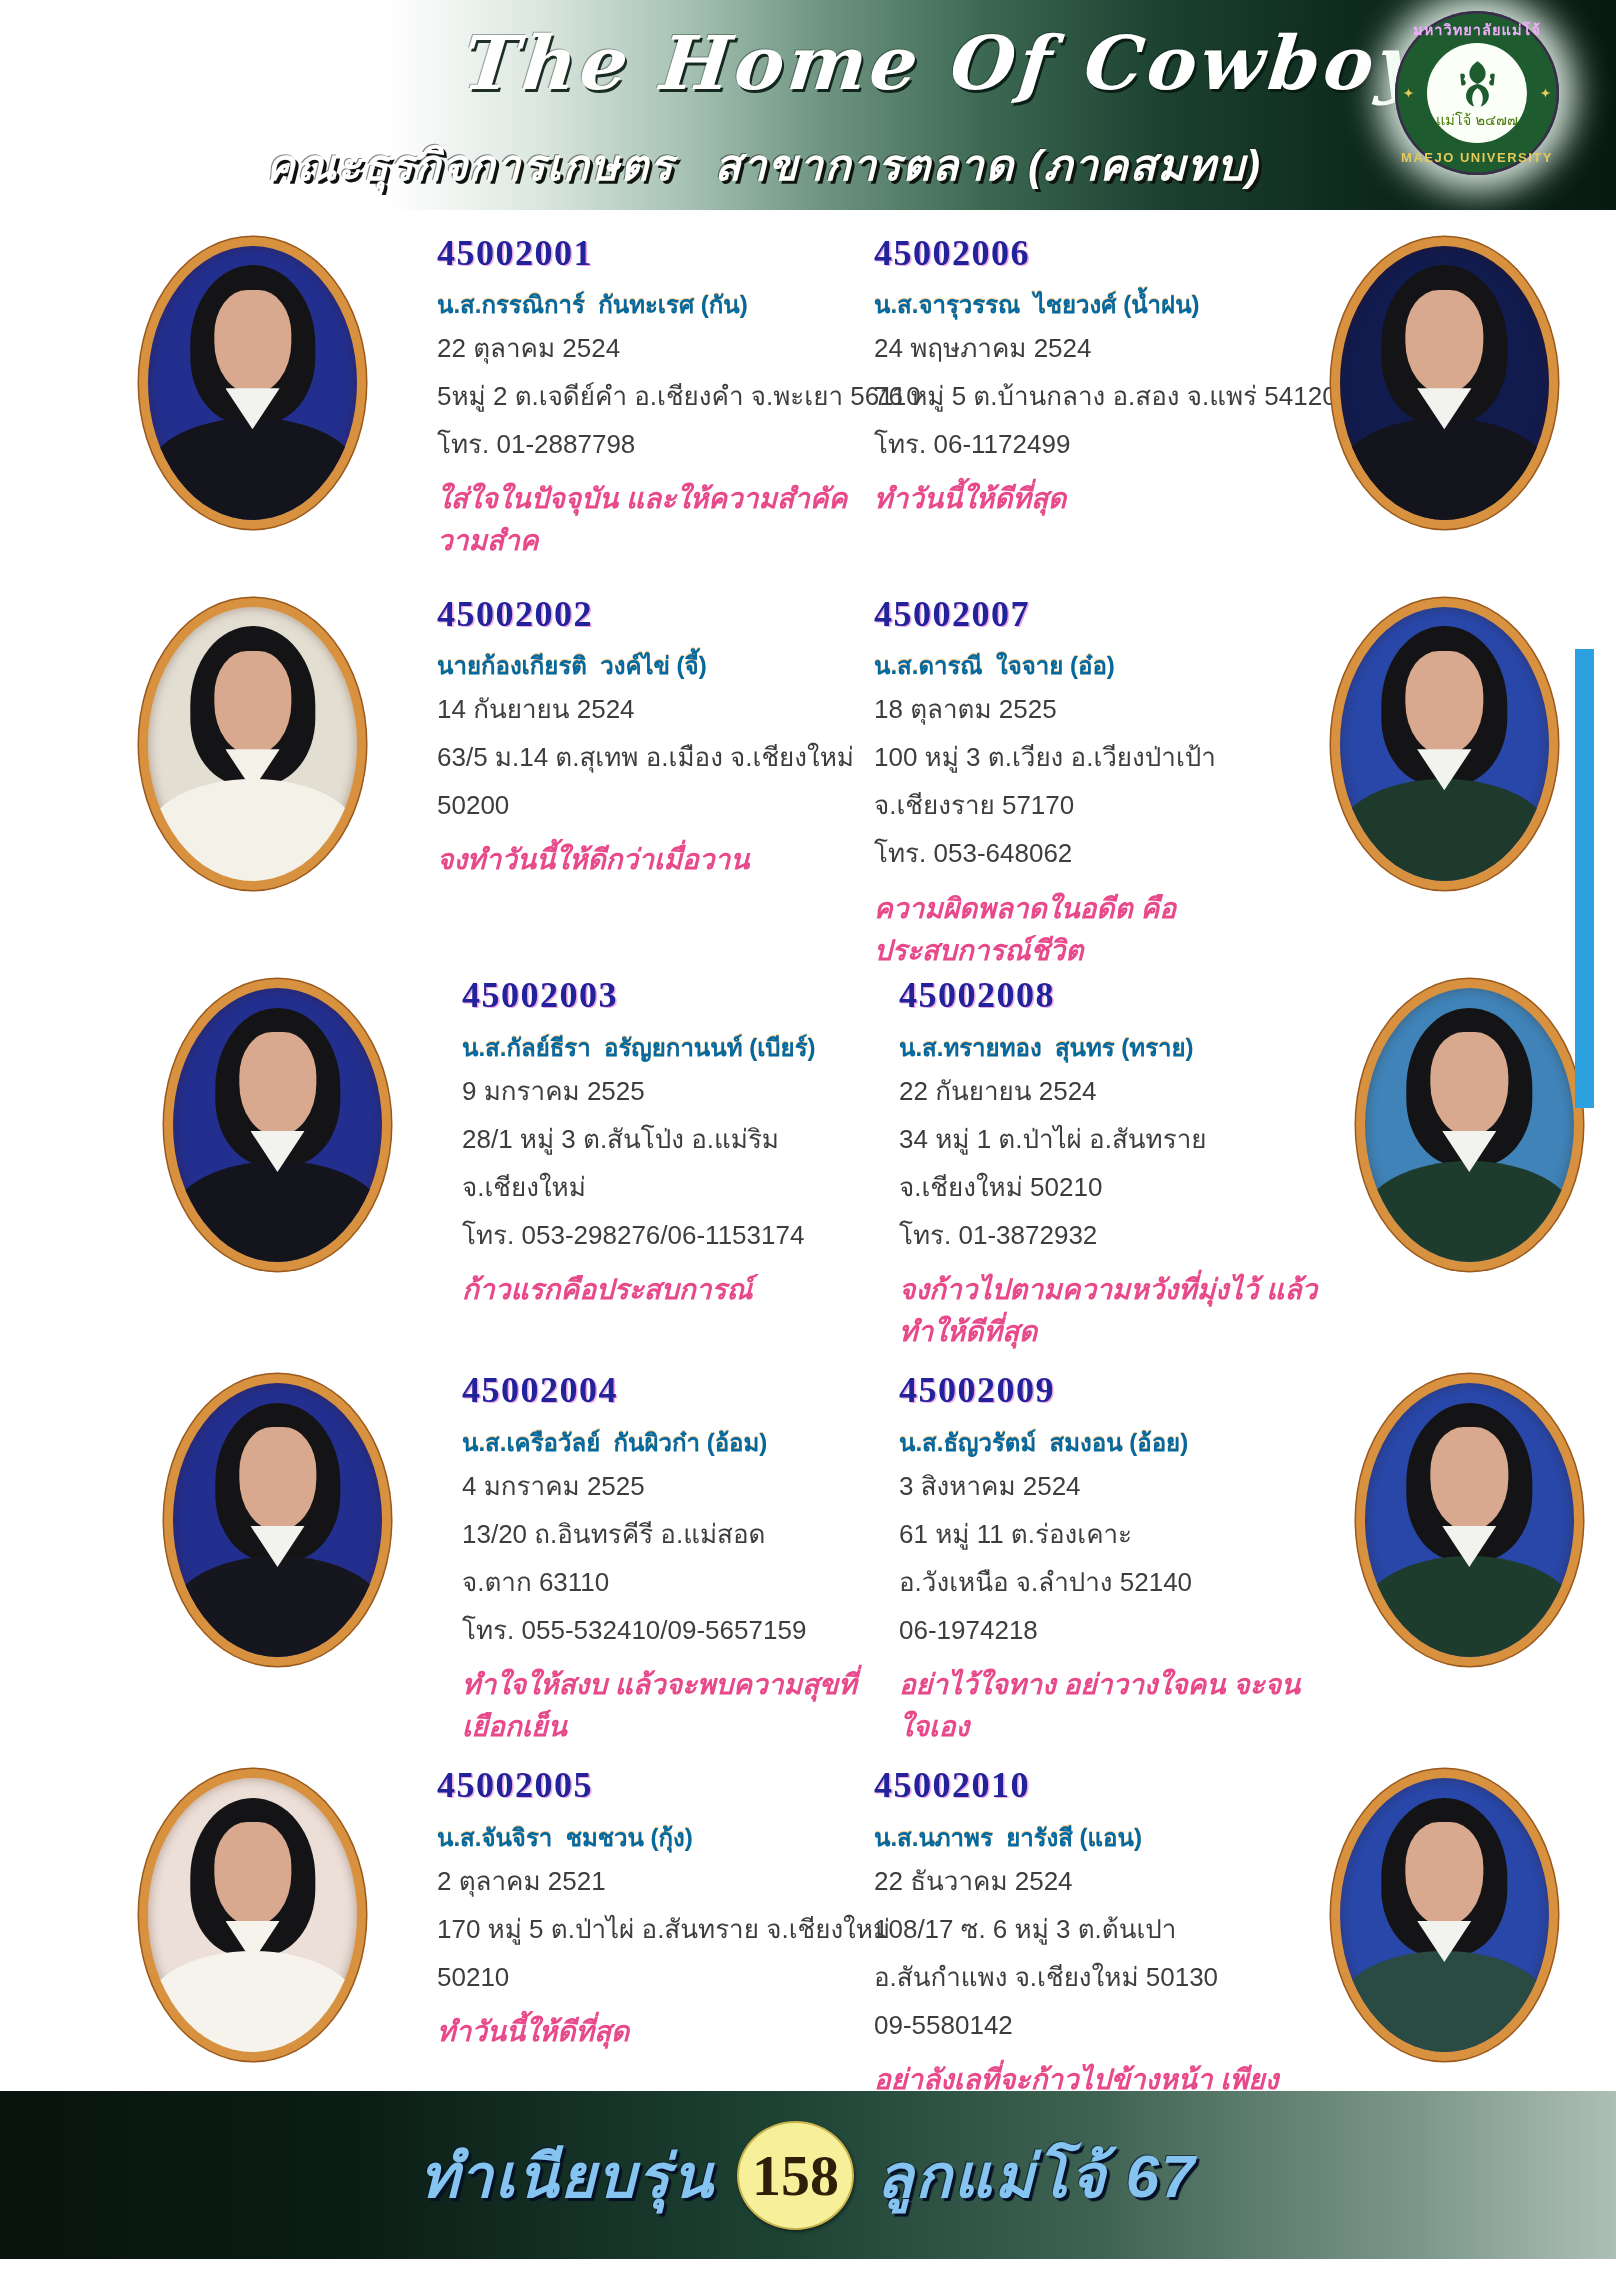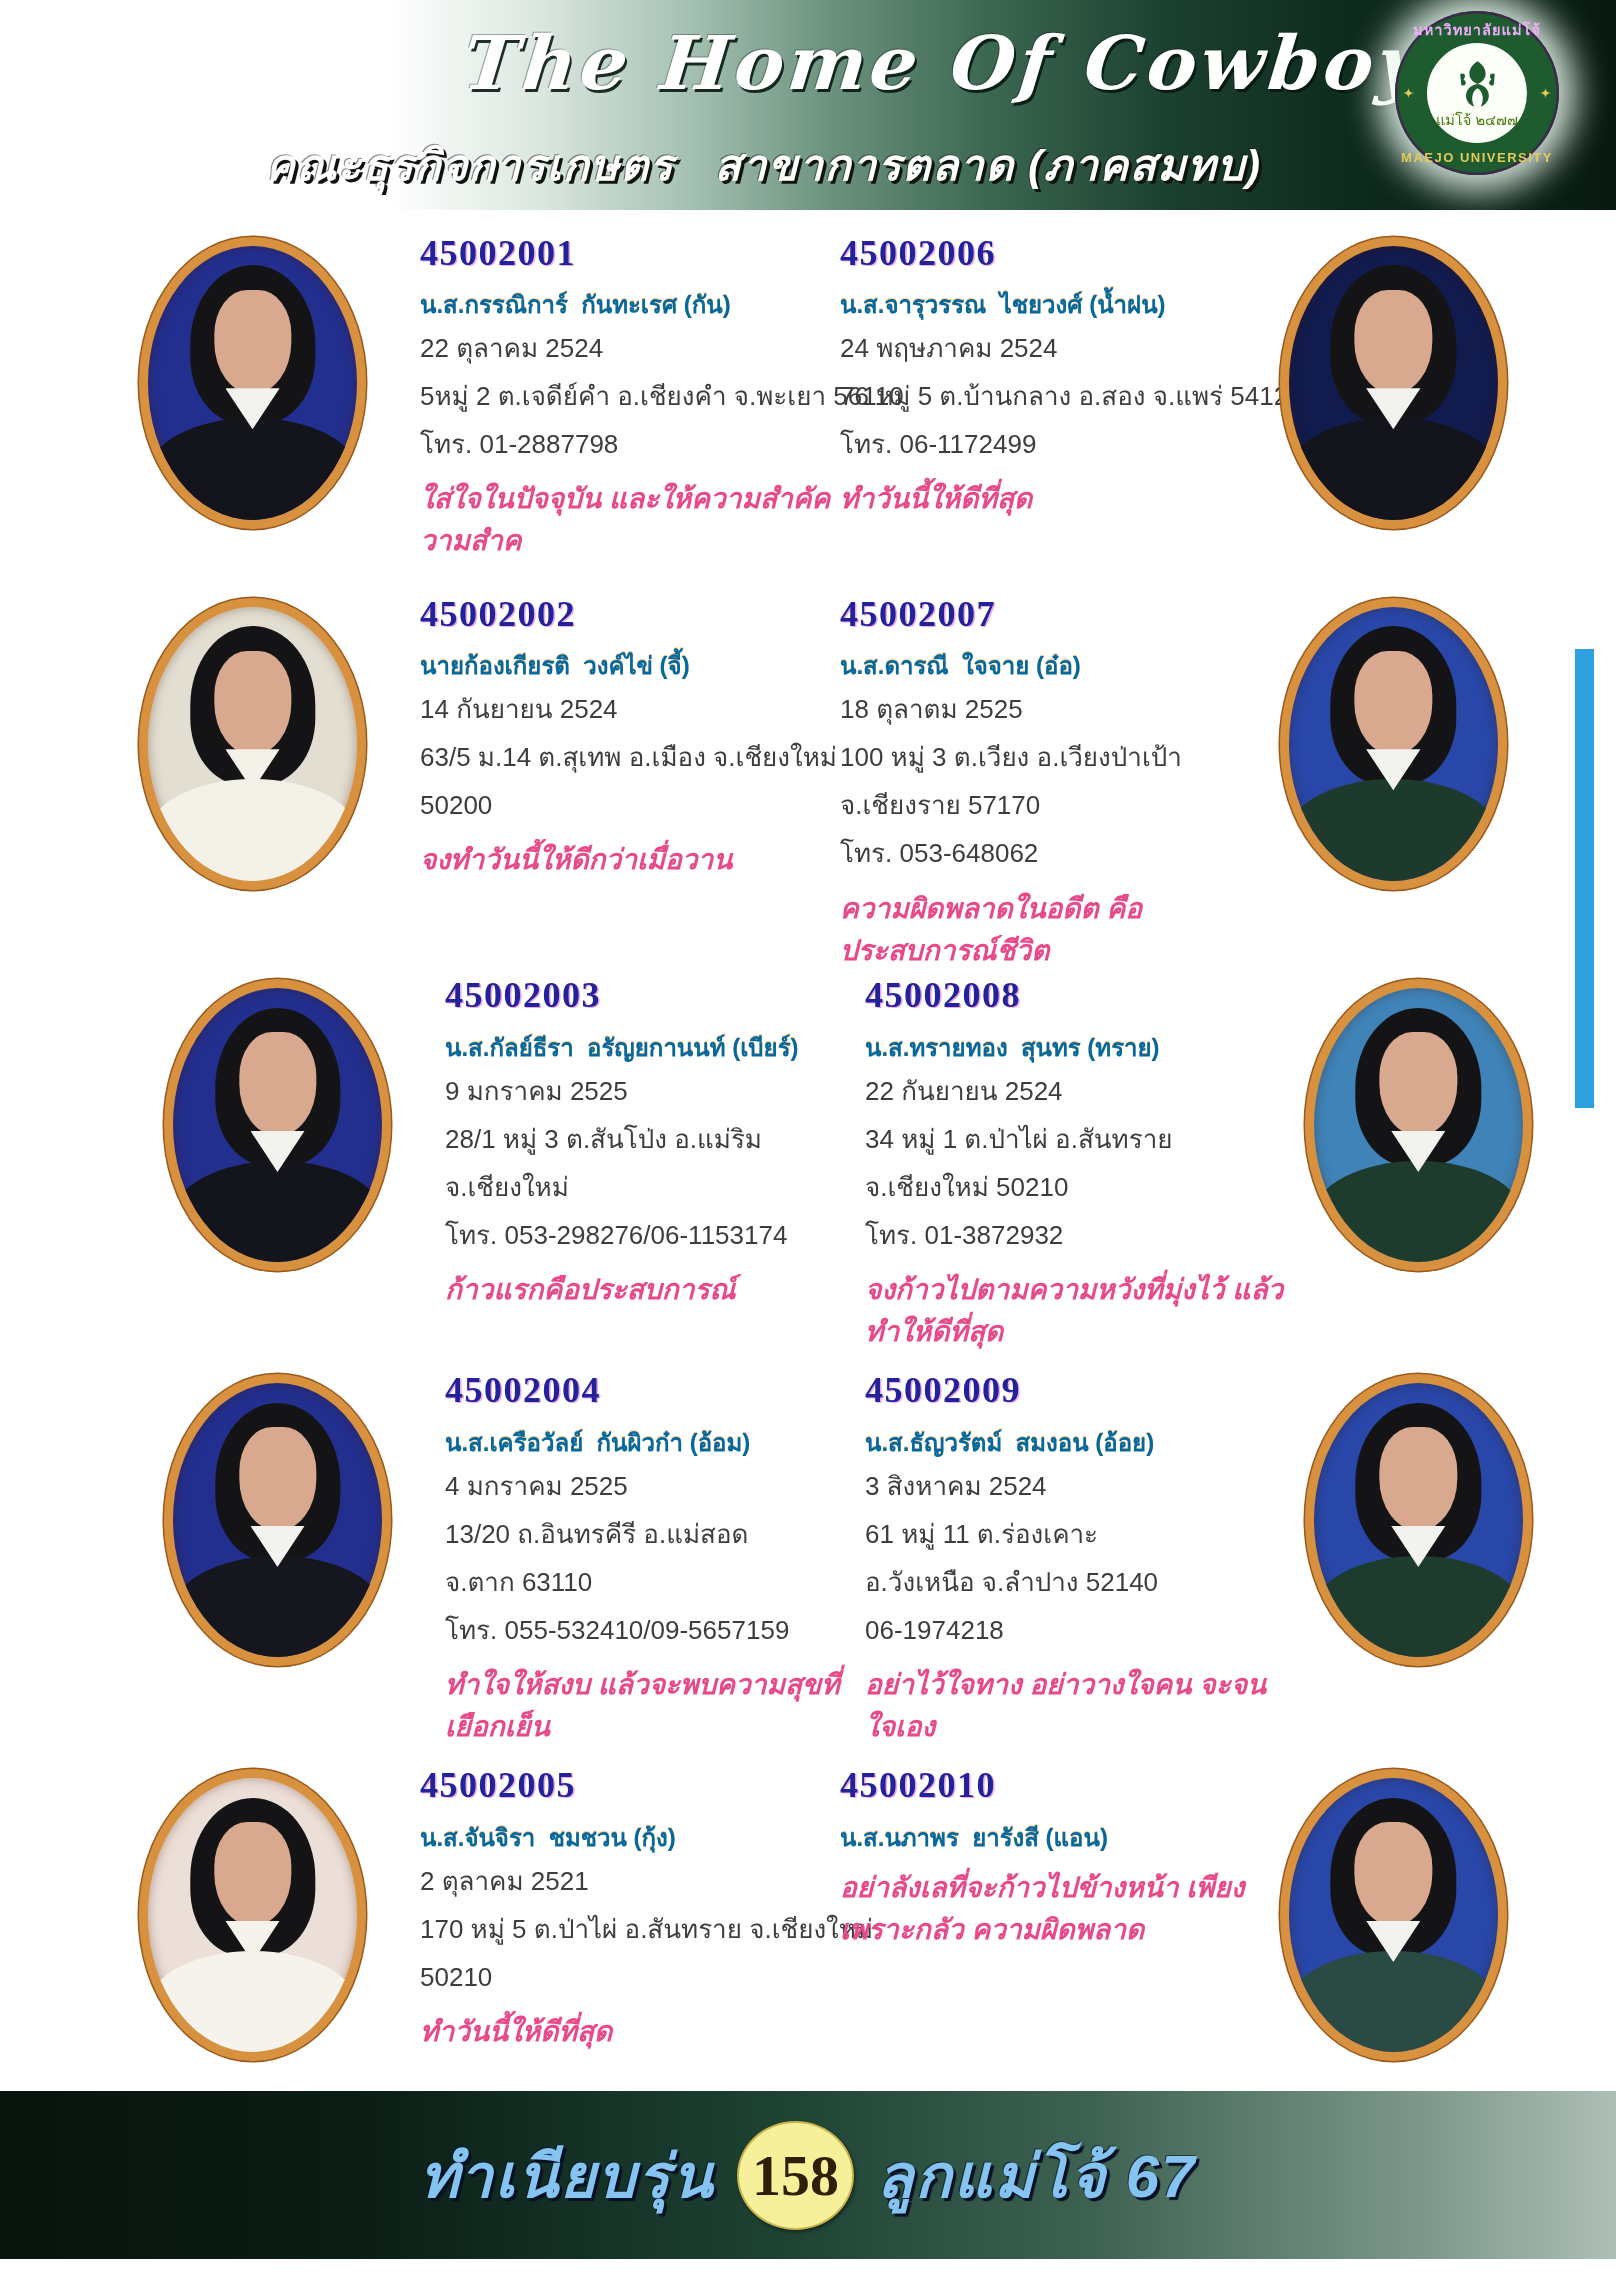--- a/index.html
+++ b/index.html
@@ -31,21 +31,21 @@
   .logo-center-text{font-size:14.6px;font-weight:normal;color:#4d7c0f;margin-top:-3.9px;white-space:nowrap;}
   .logo-top-text{position:absolute;top:7.8px;left:0;right:0;text-align:center;
     font-size:14.6px;font-weight:bold;color:#f0abfc;letter-spacing:1px;white-space:nowrap;}
   .logo-bottom-text{position:absolute;bottom:9.8px;left:0;right:0;text-align:center;
     font-size:13px;font-weight:bold;color:#e5c959;letter-spacing:1.5px;white-space:nowrap;}
   .logo-star{position:absolute;top:74px;font-size:13.7px;color:#e5c959;}
   .logo-star.left{left:7.8px;} .logo-star.right{right:7.8px;}
 
   
   .main{position:absolute;top:229px;left:0;width:1616px;}
-  .row{display:grid;grid-template-columns:420px 420px 433px 343px;min-height:361px;}
+  .row{display:grid;grid-template-columns:420px 420px 433px 343px;min-height:361px;gap:17px;}
   .row.tall{min-height:395px;margin-left:25px;}
 
   .photo-cell{padding-top:7.8px;}
   .photo-cell.left{padding-left:139px;}
   .photo-cell.right{padding-left:6.8px;}
   .photo{position:relative;width:227px;height:292px;border-radius:50%;
     border:9.8px solid #d8913f;box-sizing:border-box;overflow:hidden;
     box-shadow:0 0 0 1.5px #9a5a1e, inset 0 0 10.7px rgba(60,20,0,.35);}
   .hair{position:absolute;top:7%;left:50%;transform:translateX(-50%);
     width:60%;height:58%;background:#141416;border-radius:50% 50% 42% 42%;}
@@ -287,20 +287,26 @@
         <div>
             <div class="detail">2 ตุลาคม 2521</div>
             <div class="detail">170 หมู่ 5 ต.ป่าไผ่ อ.สันทราย จ.เชียงใหม่</div>
             <div class="detail">50210</div>
           </div>
         <div class="motto">ทำวันนี้ให้ดีที่สุด</div>
       </div>
       <div class="entry">
         <div class="sid">45002010</div>
         <div class="sname">น.ส.นภาพร  ยารังสี (แอน)</div>
+        <div>
+            <div class="detail">22 ธันวาคม 2524</div>
+            <div class="detail">108/17 ซ. 6 หมู่ 3 ต.ต้นเปา</div>
+            <div class="detail">อ.สันกำแพง จ.เชียงใหม่ 50130</div>
+            <div class="detail">09-5580142</div>
+          </div>
         <div class="motto">อย่าลังเลที่จะก้าวไปข้างหน้า เพียงเพราะกลัว ความผิดพลาด</div>
       </div>
       <div class="photo-cell right">
         <div class="photo" style="background: rgb(40, 71, 168);">
           <div class="hair"></div>
           <div class="face"></div>
           <div class="torso" style="background: rgb(42, 74, 68);"></div>
           <div class="collar" style="background: rgb(242, 242, 238);"></div>
         </div>
       </div>

